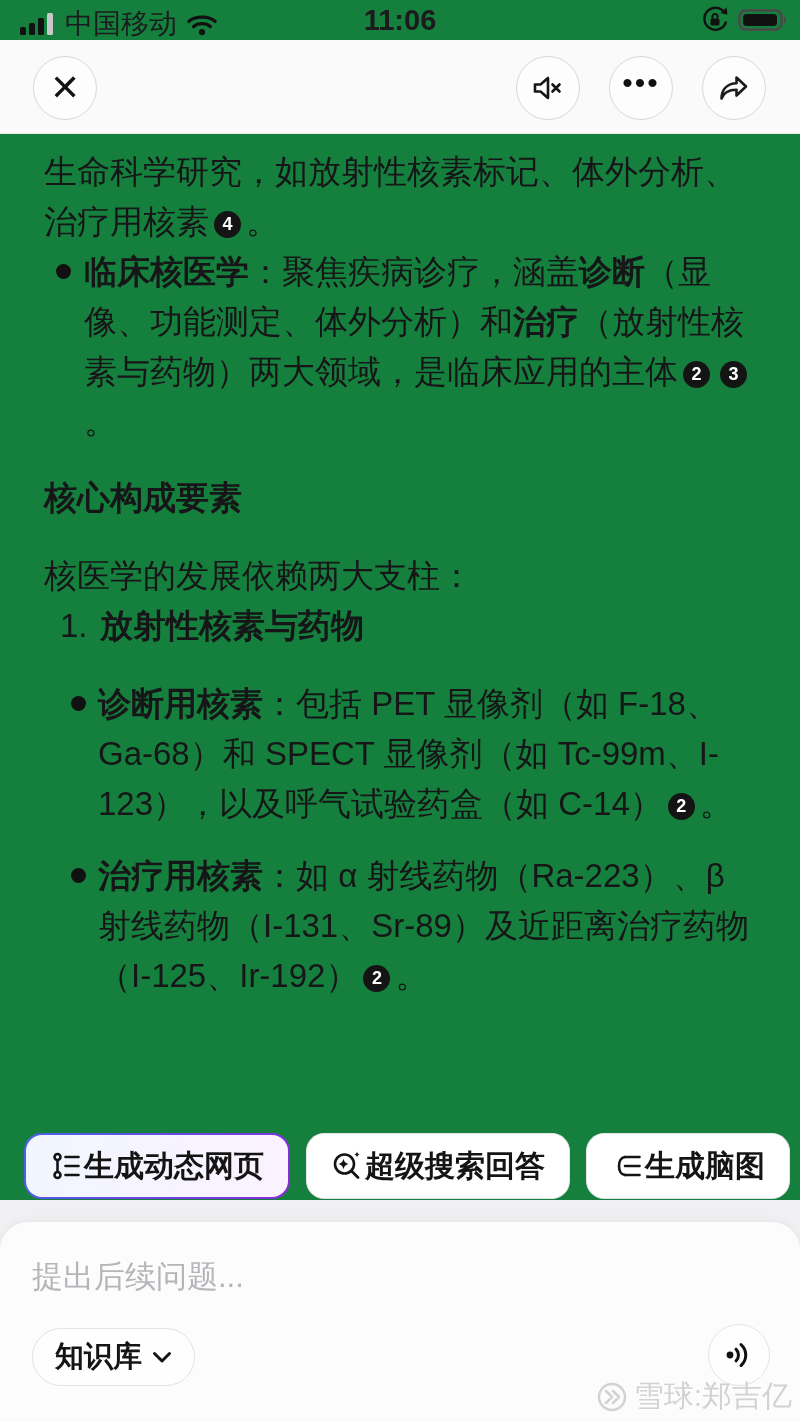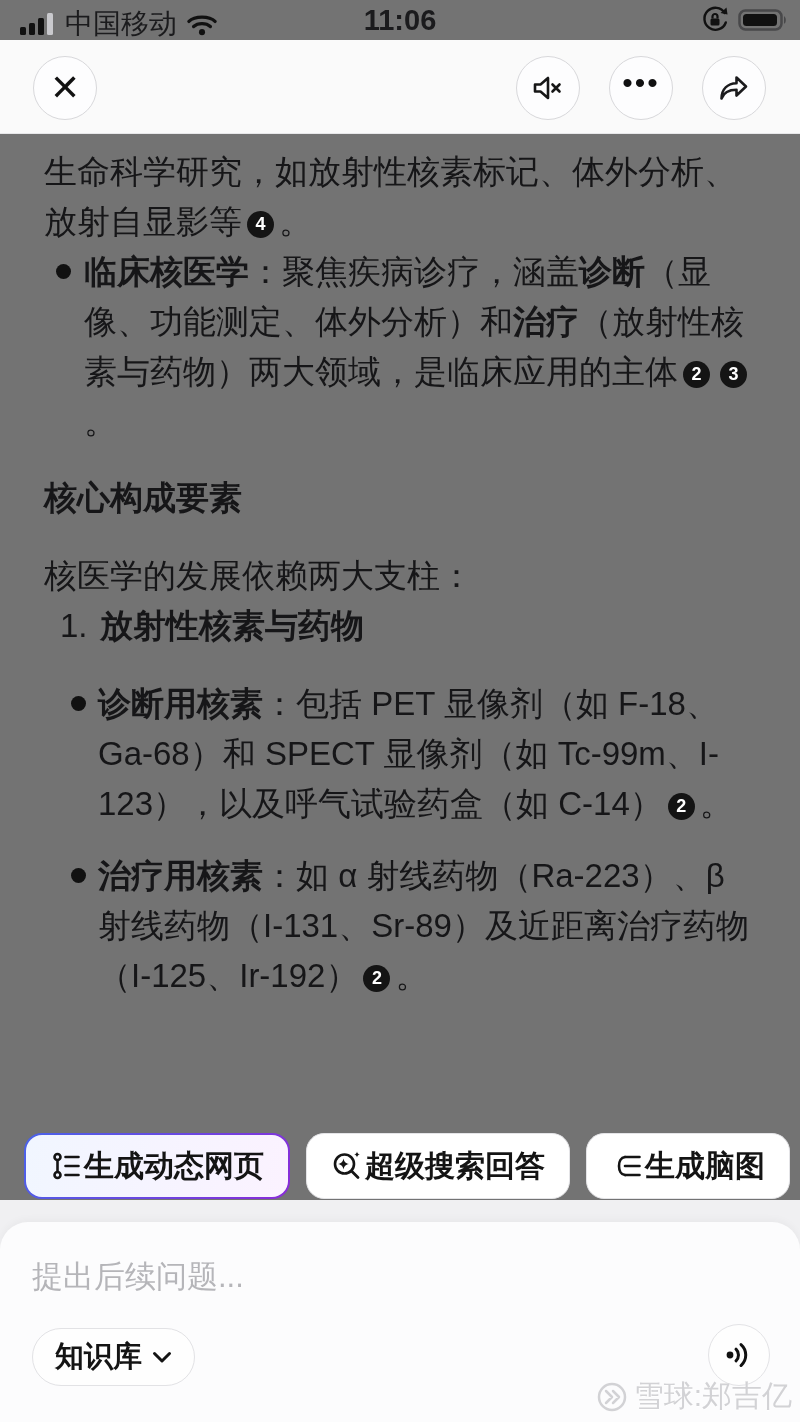--- a/index.html
+++ b/index.html
@@ -1,16 +1,16 @@
 <!DOCTYPE html>
 <html><head>
 <meta charset="utf-8">
 <style>
   html,body{margin:0;padding:0;background:#e9e9eb;}
-  .screen{position:relative;width:800px;height:1422px;background:#737373;overflow:hidden;
+  .screen{position:relative;width:800px;height:1422px;background:#15803d;overflow:hidden;
           font-family:"Liberation Sans",sans-serif;color:#1b1b1d;}
   svg{display:block;}
 
   
   .status-bar{position:absolute;top:0;left:0;width:100%;height:40px;}
   .sb-left{position:absolute;left:20px;top:5px;display:flex;align-items:center;gap:9px;
            font-size:28px;font-weight:500;}
   .sb-time{position:absolute;left:0;width:100%;top:4px;text-align:center;font-size:29px;font-weight:700;}
   .sb-right{position:absolute;right:12px;top:5px;display:flex;align-items:center;gap:8px;}
 
@@ -133,21 +133,21 @@
     <div class="btn-circle" style="left:702px;">
       <span>
         <svg width="34" height="34" viewBox="0 0 34 34">
           <path d="M19.5 6.5 L29 15.5 L19.5 24.5 L19.5 18.8 C11.5 18.8 6.5 22 4.5 27.5 C4.8 18 10.5 12.6 19.5 12.3 Z" stroke="#1b1b1d" stroke-width="2.6" fill="none" stroke-linejoin="round" stroke-linecap="round"></path>
         </svg>
       </span>
     </div>
   </div>
 
   <div class="content">
-    <p class="p-cont"><span>生命科学研究，如放射性核素标记、体外分析、放射自显影等</span><span class="cite">4</span><span>。</span></p>
+    <p class="p-cont"><span>生命科学研究，如放射性核素标记、体外分析、治疗用核素</span><span class="cite">4</span><span>。</span></p>
 
     <div class="bullet"><b>临床核医学</b><span>：聚焦疾病诊疗，涵盖</span><b>诊断</b><span>（显像、功能测定、体外分析）和</span><b>治疗</b><span>（放射性核素与药物）两大领域，是临床应用的主体</span><span class="cite">2</span><span class="cite">3</span><span>。</span></div>
 
     <div class="heading">核心构成要素</div>
 
     <p class="para">核医学的发展依赖两大支柱：</p>
 
     <div class="olist">
       <span class="num">1.</span>
       <span class="title">放射性核素与药物</span>

